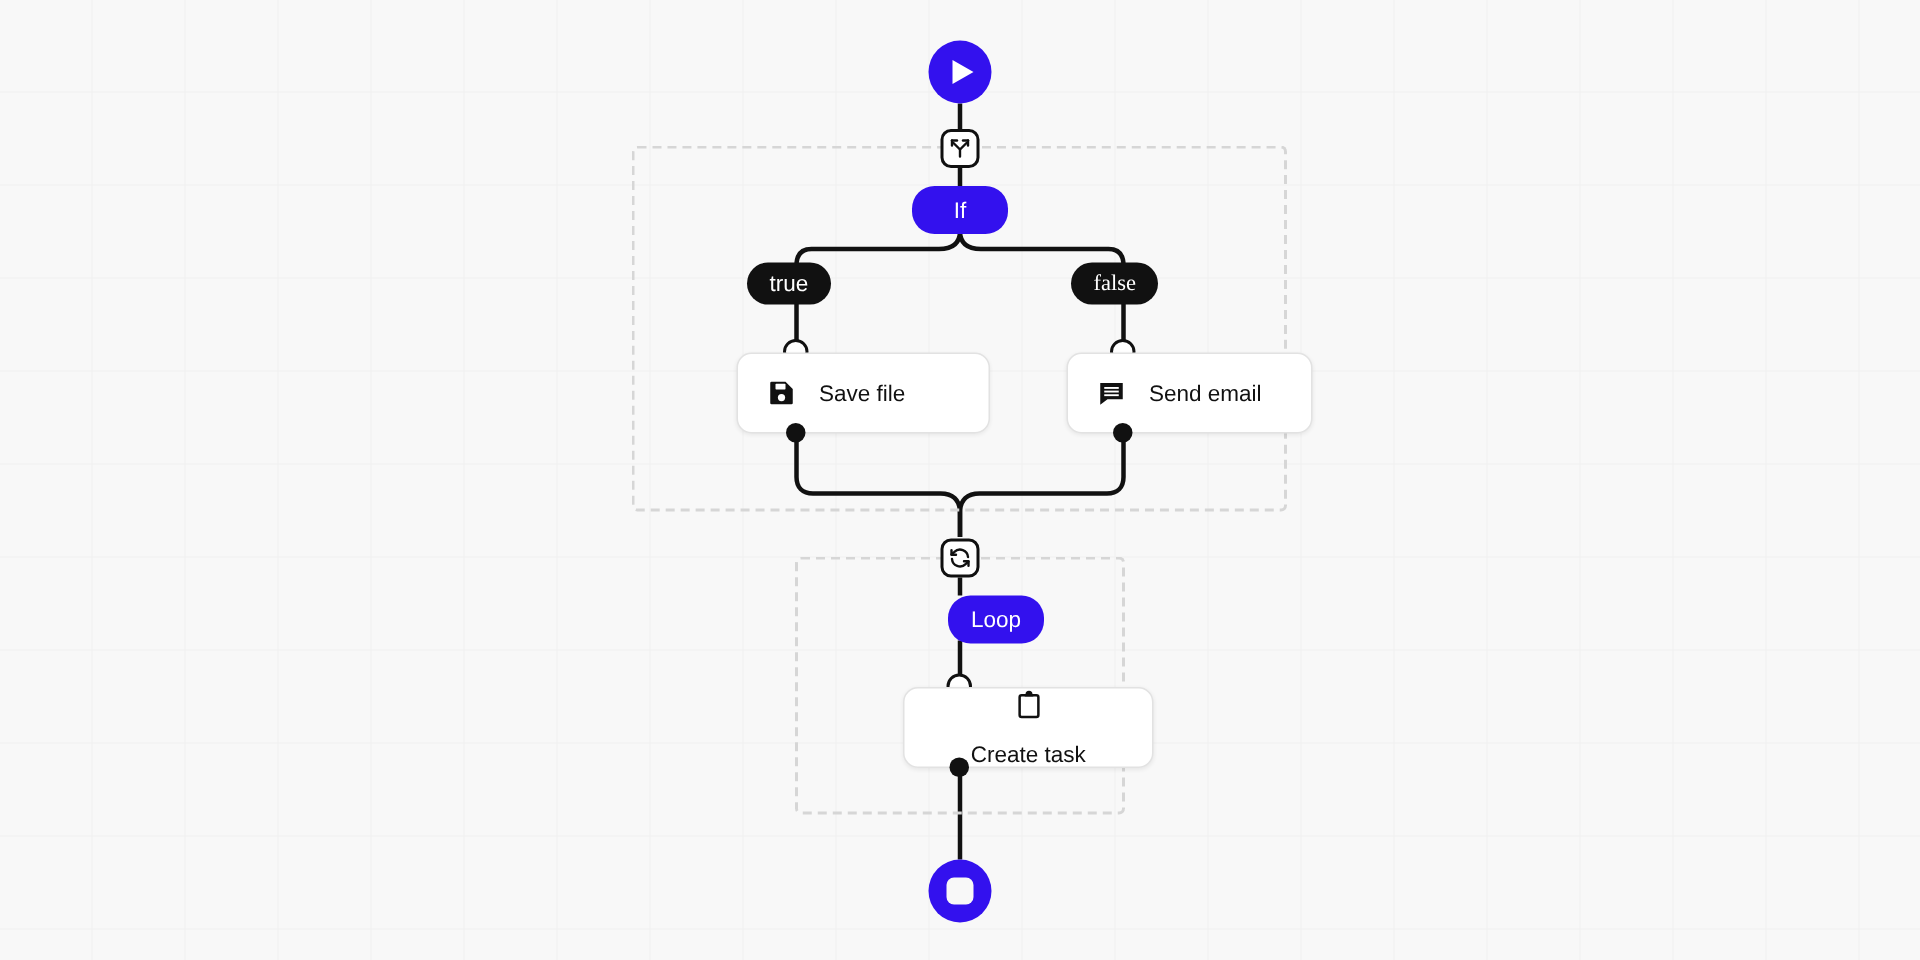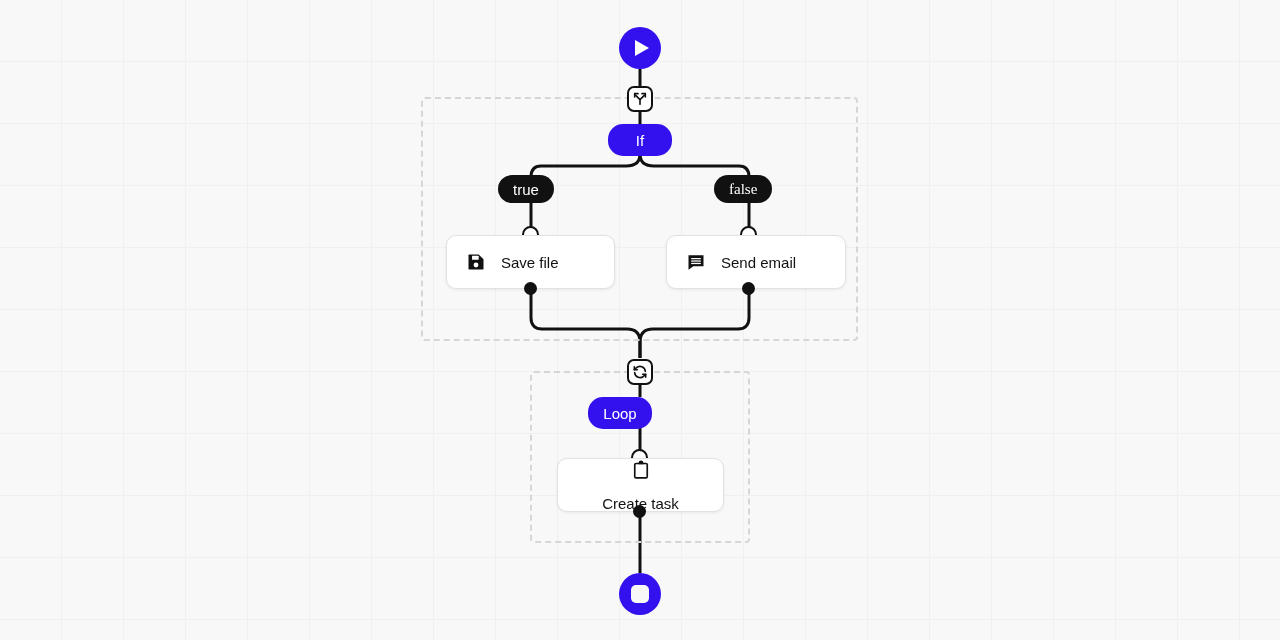--- a/index.html
+++ b/index.html
@@ -128,20 +128,21 @@
     height: 54px;
     background: #ffffff;
     border: 1px solid #e2e2e2;
     border-radius: 10px;
     box-shadow: 0 1px 3px rgba(0,0,0,0.07);
     display: flex;
     align-items: center;
     padding: 0 18px;
     box-sizing: border-box;
     gap: 14px;
+    margin-left: 45px;
   }
   .card-label {
     font-size: 15px;
     color: #111111;
     white-space: nowrap;
   }
   .card-icon {
     width: 22px;
     height: 22px;
     flex: 0 0 22px;
@@ -238,21 +239,21 @@
     </span>
     <span class="card-label">Save file</span>
   </div>
   <div class="port out" style="left:524px; top:282px;"></div>
 
   <div class="branch-pill" style="left:714px; top:175px;font-family:Liberation Serif, serif;">
     <span>false</span>
   </div>
   <div class="port in" style="left:740px; top:226px;"></div>
 
-  <div class="card" style="left:666px; top:235px; width:180px;">
+  <div class="card" style="left:666px; top:235px; width:164px;">
     <span class="card-icon">
       <svg width="20" height="20" viewBox="0 0 24 24" fill="#111111">
         <path d="M3 4h18v13H8.8L3 21.4V4z"></path>
         <rect x="6.2" y="7.2" width="11.6" height="1.5" fill="#ffffff"></rect>
         <rect x="6.2" y="10.1" width="11.6" height="1.5" fill="#ffffff"></rect>
         <rect x="6.2" y="13" width="11.6" height="1.5" fill="#ffffff"></rect>
       </svg>
     </span>
     <span class="card-label">Send email</span>
   </div>
@@ -260,21 +261,21 @@
 
   <div class="wire-chip" style="left:627px; top:359px;">
     <svg width="16" height="16" viewBox="0 0 24 24" fill="none" stroke="#111111" stroke-width="2.4" stroke-linecap="round" stroke-linejoin="round">
       <path d="M20 11a8 8 0 0 0-13.6-5.1L3.5 8.5"></path>
       <path d="M4 13a8 8 0 0 0 13.6 5.1l2.9-2.6"></path>
       <path d="M3.5 4.2V8.7H8"></path>
       <path d="M20.5 19.8v-4.5H16"></path>
     </svg>
   </div>
 
-  <div class="pill" style="left:588px; top:397px; width:64px;text-align:right;">
+  <div class="pill" style="left:632px; top:397px; width:64px;text-align:right;">
     <span>Loop</span>
   </div>
 
   <div class="port in" style="left:631px; top:449px;"></div>
 
   <div class="card" style="left:557px; top:458px; width:167px;flex-direction:column;">
     <span class="card-icon">
       <svg width="20" height="20" viewBox="0 0 24 24" fill="none" stroke="#111111" stroke-width="2" stroke-linecap="round" stroke-linejoin="round">
         <rect x="4.5" y="4.2" width="15" height="17.3" rx="1.6"></rect>
         <path d="M9.2 4.2V3.4a2.8 2.8 0 0 1 5.6 0v0.8z" fill="#111111" stroke="none"></path>

